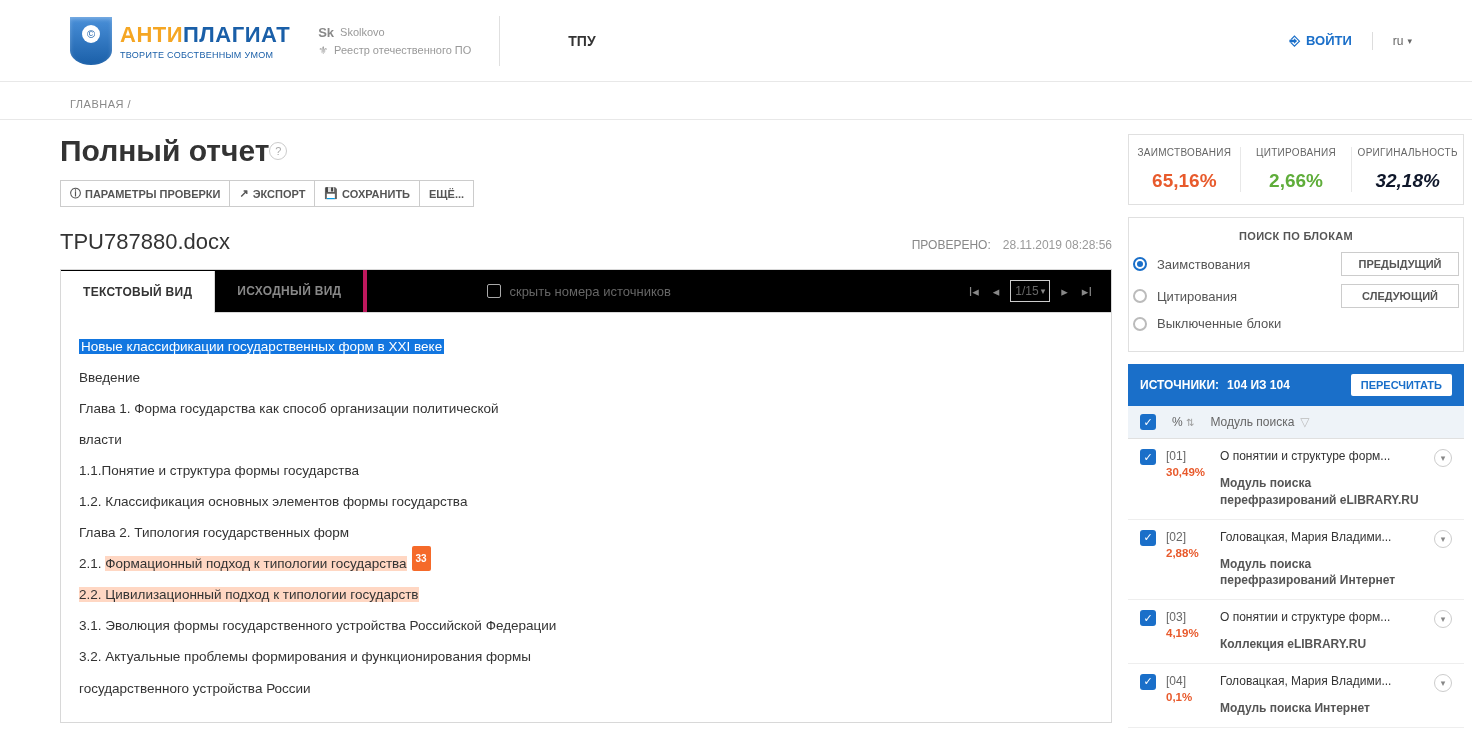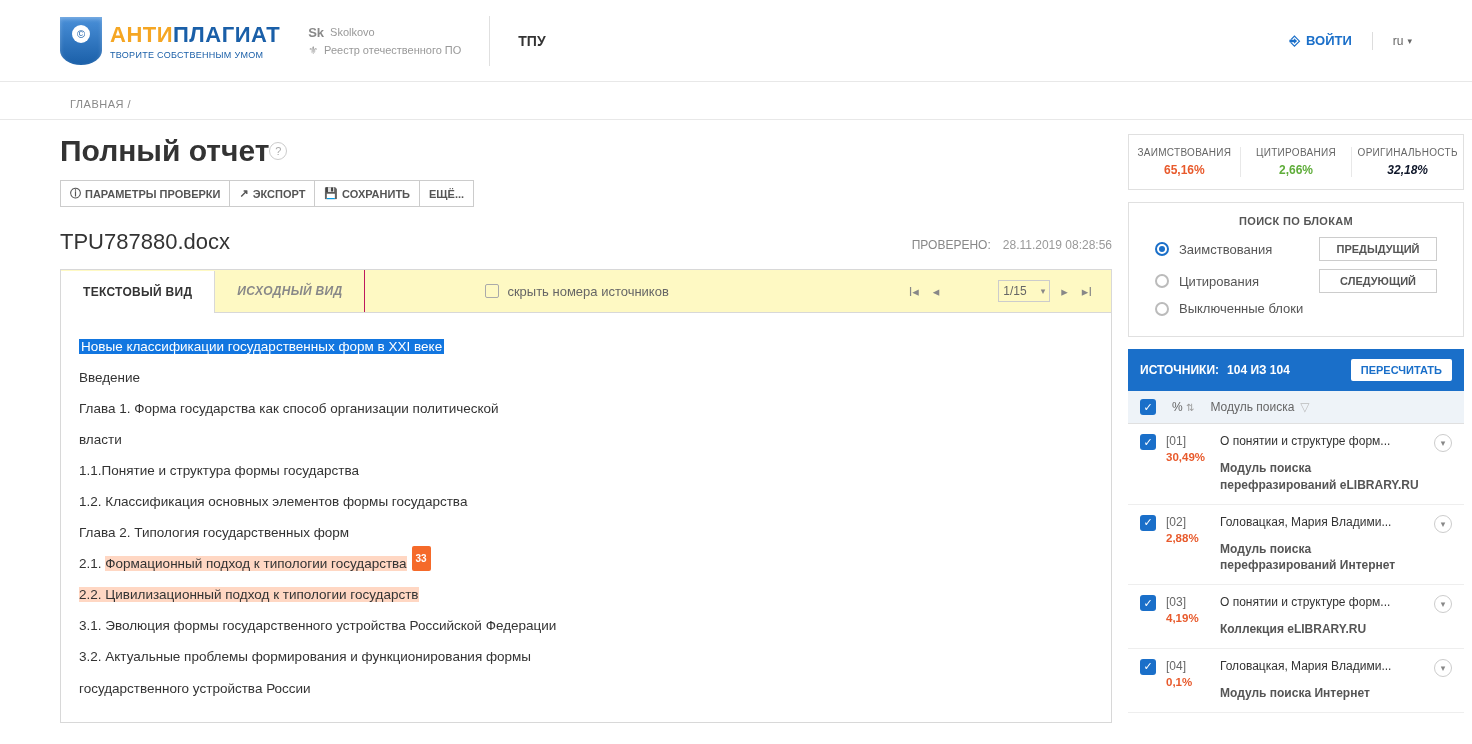--- a/index.html
+++ b/index.html
@@ -1,72 +1,72 @@
 <!DOCTYPE html>
 <html><head>
 <meta charset="utf-8">
 <style>
 * { margin: 0; padding: 0; box-sizing: border-box; }
 body { font-family: Arial, Helvetica, sans-serif; font-size: 13px; color: #333; background: #fff; }
 .header { display: flex; align-items: center; padding: 10px 60px; border-bottom: 1px solid #e8e8e8; height: 82px; }
-.logo-block { display: flex; align-items: center; gap: 8px; }
+.logo-block { display: flex; align-items: center; gap: 8px; margin-left: 10px; }
 .shield { width: 42px; height: 48px; background: linear-gradient(180deg,#4a90d9,#1a5fa8); border-radius: 0 0 50% 50% / 0 0 30% 30%; position: relative; box-shadow: inset 0 2px 4px rgba(255,255,255,0.3); }
 .shield::after { content:"©"; position:absolute; top:8px; left:50%; transform:translateX(-50%); width:18px; height:18px; background:#fff; border-radius:50%; font-size:11px; color:#1a5fa8; display:flex; align-items:center; justify-content:center; }
 .brand-text { display:flex; flex-direction:column; }
 .brand-top { font-size: 22px; font-weight: bold; letter-spacing: 0.5px; }
 .brand-anti { color: #f5a623; }
 .brand-plag { color: #1a5fa8; }
 .brand-sub { font-size: 9px; color: #1a5fa8; letter-spacing: 0.3px; margin-top: 2px; }
 .partners { display:flex; flex-direction:column; gap:4px; margin-left:28px; color:#999; font-size:11px; }
 .partner-row { display: flex; align-items: center; gap: 6px; }
 .sep { width:1px; height:50px; background:#e0e0e0; margin:0 28px; }
-.org { font-weight:bold; color:#333; font-size:14px; }
+.org { font-weight:bold; color:#333; font-size:14px;margin-left:40px; }
 .header-right { margin-left:auto; display:flex; align-items:center; gap:20px; }
 .login-btn { color:#1a6fc9; font-weight:bold; font-size:13px; display:flex; align-items:center; gap:6px; cursor:pointer; }
 .lang { color:#666; font-size:12px; display:flex; align-items:center; gap:4px; cursor:pointer; }
 .breadcrumb { padding: 14px 70px 8px; border-bottom: 1px solid #e8e8e8; }
 .breadcrumb span { color:#888; font-size:11px; letter-spacing:0.5px; }
 .content { display:flex; padding: 14px 8px 0 60px; gap: 16px; }
 .main { flex: 1; min-width: 0; }
 .title-row { display:flex; align-items:center; }
 h1 { font-size: 30px; font-weight: 600; color: #333; }
 .help-icon { width:18px;height:18px;border:1px solid #ccc;border-radius:50%;display:inline-flex;align-items:center;justify-content:center;font-size:11px;color:#aaa; }
 .toolbar { display:flex; gap:0; margin-top:12px; }
 .tbtn { border:1px solid #ccc; padding:5px 9px; font-size:11px; background:#fff; cursor:pointer; display:flex; align-items:center; gap:4px; color:#555; font-weight:600; }
 .tbtn:not(:first-child) { margin-left:-1px; }
 .doc-row { display:flex; align-items:baseline; margin-top:22px; }
 .docname { font-size: 22px; color:#333; }
 .checked { margin-left:auto; font-size:12px; color:#888; }
 .checked-date { margin-left:12px; color:#999; font-size:12px; }
 .tabs-panel { border:1px solid #d8d8d8; margin-top:14px; background:#fafafa; }
-.tabs-head { display:flex; align-items:center; background:#fef9c3; border-bottom:1px solid #d8d8d8; }
+.tabs-head { display:flex; align-items:center; background:#000000; border-bottom:1px solid #d8d8d8; }
 .tab { padding:14px 22px; font-size:12px; font-weight:bold; color:#888; cursor:pointer; letter-spacing:0.3px; }
 .tab.active { background:#fff; color:#333; border-right:1px solid #d8d8d8; margin-bottom:-1px; }
-.tab:nth-child(2){ border-right:1px solid #be185d;font-style:italic; }
+.tab:nth-child(2){ border-right:4px solid #be185d; }
 .hide-check { margin-left: 120px; display:flex; align-items:center; gap:8px; color:#666; font-size:13px; }
 .checkbox { width:14px;height:14px;border:1px solid #aaa;border-radius:2px; }
 .pager { margin-left:auto; display:flex; align-items:center; gap:8px; padding-right:16px; color:#666; }
 .pager-ico { cursor:pointer; font-size:13px; color:#888; padding:0 3px; }
-.page-input { border:1px solid #ccc; padding:3px 4px; width:52px; font-size:12px; display:flex; align-items:center;margin-left:48px; }
+.page-input { border:1px solid #ccc; padding:3px 4px; width:40px; font-size:12px; display:flex; align-items:center; }
 .page-caret { margin-left:auto; font-size:9px; color:#888; }
 .doc-body { background:#fff; padding:18px 18px; font-size:13.5px; line-height:2.3; color:#333; }
 .hl-blue { background:#1276e0; color:#fff; padding:0 2px; }
 .hl-orange { background:#ffd7c3; }
 .hl-orange2 { background:#ffd7c3; position:relative; }
 .badge33 { position:absolute; right:-24px; top:-10px; background:#f56a2a; color:#fff; font-size:10px; padding:1px 4px; border-radius:2px; font-weight:bold; }
 .sidebar { width:336px; flex-shrink:0; }
 .stats { border:1px solid #e0e0e0; display:flex; text-align:center; padding:12px 0; }
 .stat { flex:1; border-right:1px solid #e8e8e8; }
 .stat:last-child { border-right:none; }
 .stat-label { font-size:10px; color:#666; letter-spacing:0.3px; }
-.stat-val { font-size:12px; font-weight:bold; margin-top:5px; }
+.stat-val { font-size:19px; font-weight:bold; margin-top:12px; }
 .c-red { color:#e85a2c; }
 .c-green { color:#5fad3a; }
 .c-blue { color:#0f172a;font-style:italic; }
-.search-blocks { border:1px solid #e0e0e0; margin-top:12px; padding:12px 26px; }
+.search-blocks { border:1px solid #e0e0e0; margin-top:12px; padding:12px 4px; }
 .sb-title { text-align:center; font-size:11px; font-weight:bold; letter-spacing:0.3px; margin-bottom:10px; color:#555; }
 .sb-row { display:flex; align-items:center; gap:10px; margin-bottom:8px; }
 .radio { width:14px;height:14px;border:2px solid #1a6fc9;border-radius:50%;display:flex;align-items:center;justify-content:center; flex-shrink:0;}
 .radio.on::after{content:"";width:6px;height:6px;background:#1a6fc9;border-radius:50%;}
 .radio.off { border-color:#bbb; }
 .sb-label { font-size:13px; color:#555; flex:1; }
 .sb-btn { border:1px solid #ccc; background:#fff; padding:5px 12px; font-size:11px; font-weight:bold; color:#555; cursor:pointer; width:118px; text-align:center; }
 .sources { margin-top:12px; }
 .src-head { background:#1a6fc9; color:#fff; display:flex; align-items:center; padding:10px 12px; font-size:12px; font-weight:bold; }
 .src-head-count { margin-left:8px; }

